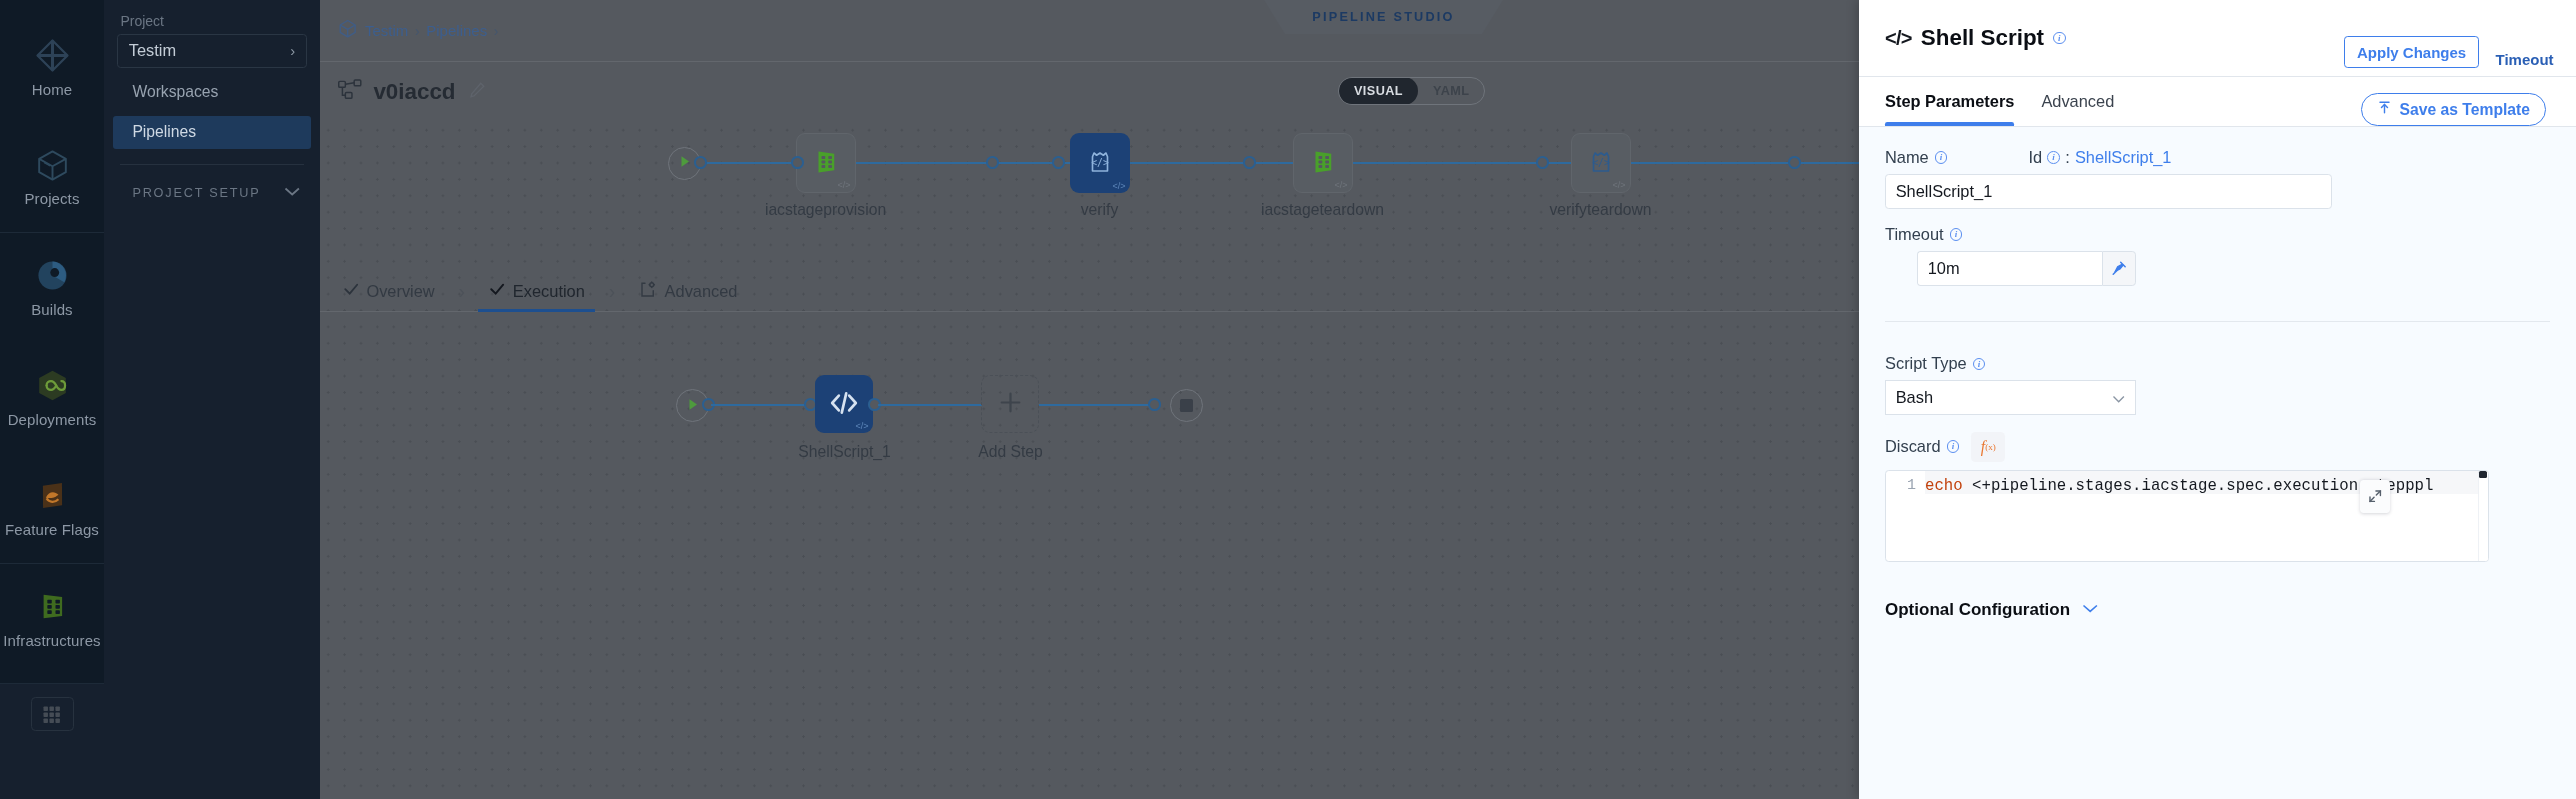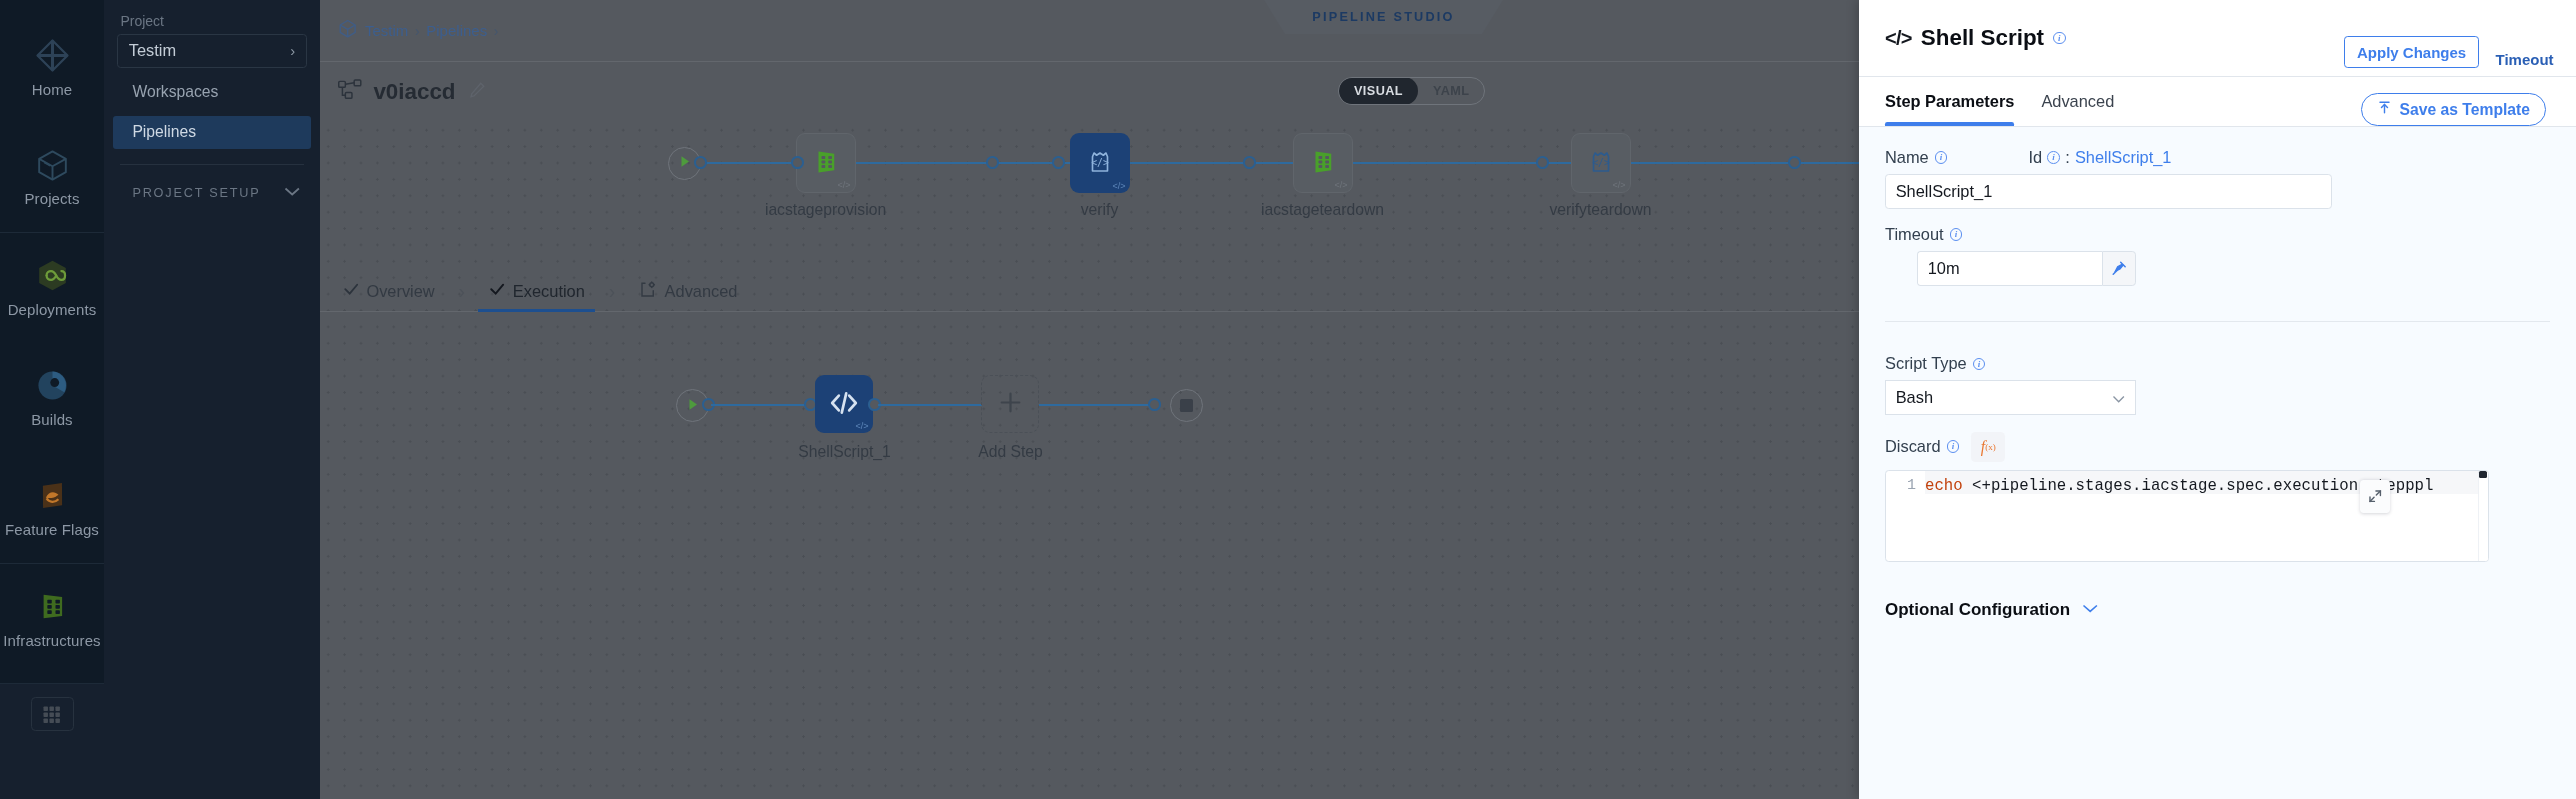--- a/index.html
+++ b/index.html
@@ -328,36 +328,36 @@
             <path d="M14 21 L22 25.5" stroke-width="2.2"></path>
               </g>
             </svg>
         </span>
         <span class="rail-label">Projects</span>
       </div>
       <div class="rail-sep"></div>
       <div class="rail-item">
         <span>
           <svg width="37" height="37" viewBox="0 0 50 50">
+            <circle cx="25" cy="25" r="19" fill="#22435e"></circle>
+            <path d="M25 6 A19 19 0 0 1 41 34 L25 25 Z" fill="#2d5c82"></path>
+            <circle cx="28" cy="21" r="6" fill="#0f1a26"></circle>
+            </svg>
+        </span>
+        <span class="rail-label">Builds</span>
+      </div>
+      <div class="rail-item">
+        <span>
+          <svg width="37" height="37" viewBox="0 0 50 50">
             <path d="M25 5 L43 15 L43 35 L25 45 L7 35 L7 15 Z" fill="#2c3b22"></path>
             <path d="M17 25c0-4 3-6 6-6s5 2 7 6c2 4 4 6 7 6s5-2 5-6-2-6-5-6" fill="none" stroke="#6d9b3a" stroke-width="3" stroke-linecap="round"></path>
             <path d="M17 25c0 4 3 6 6 6s5-2 7-6" fill="none" stroke="#6d9b3a" stroke-width="3" stroke-linecap="round"></path>
             </svg>
         </span>
         <span class="rail-label">Deployments</span>
-      </div>
-      <div class="rail-item">
-        <span>
-          <svg width="37" height="37" viewBox="0 0 50 50">
-            <circle cx="25" cy="25" r="19" fill="#22435e"></circle>
-            <path d="M25 6 A19 19 0 0 1 41 34 L25 25 Z" fill="#2d5c82"></path>
-            <circle cx="28" cy="21" r="6" fill="#0f1a26"></circle>
-            </svg>
-        </span>
-        <span class="rail-label">Builds</span>
       </div>
       <div class="rail-item">
         <span>
           <svg width="37" height="37" viewBox="0 0 50 50">
             <path d="M14 10 L40 10 L36 40 L10 40 Z" fill="#4a3118" transform="rotate(-8 25 25)"></path>
             <path d="M16 28c4-9 12-9 17-4-5 5-13 5-17 4z" fill="#c1772a"></path>
             <path d="M17 29c4 6 11 6 16 1" fill="none" stroke="#c1772a" stroke-width="3"></path>
             </svg>
         </span>
         <span class="rail-label">Feature Flags</span>

